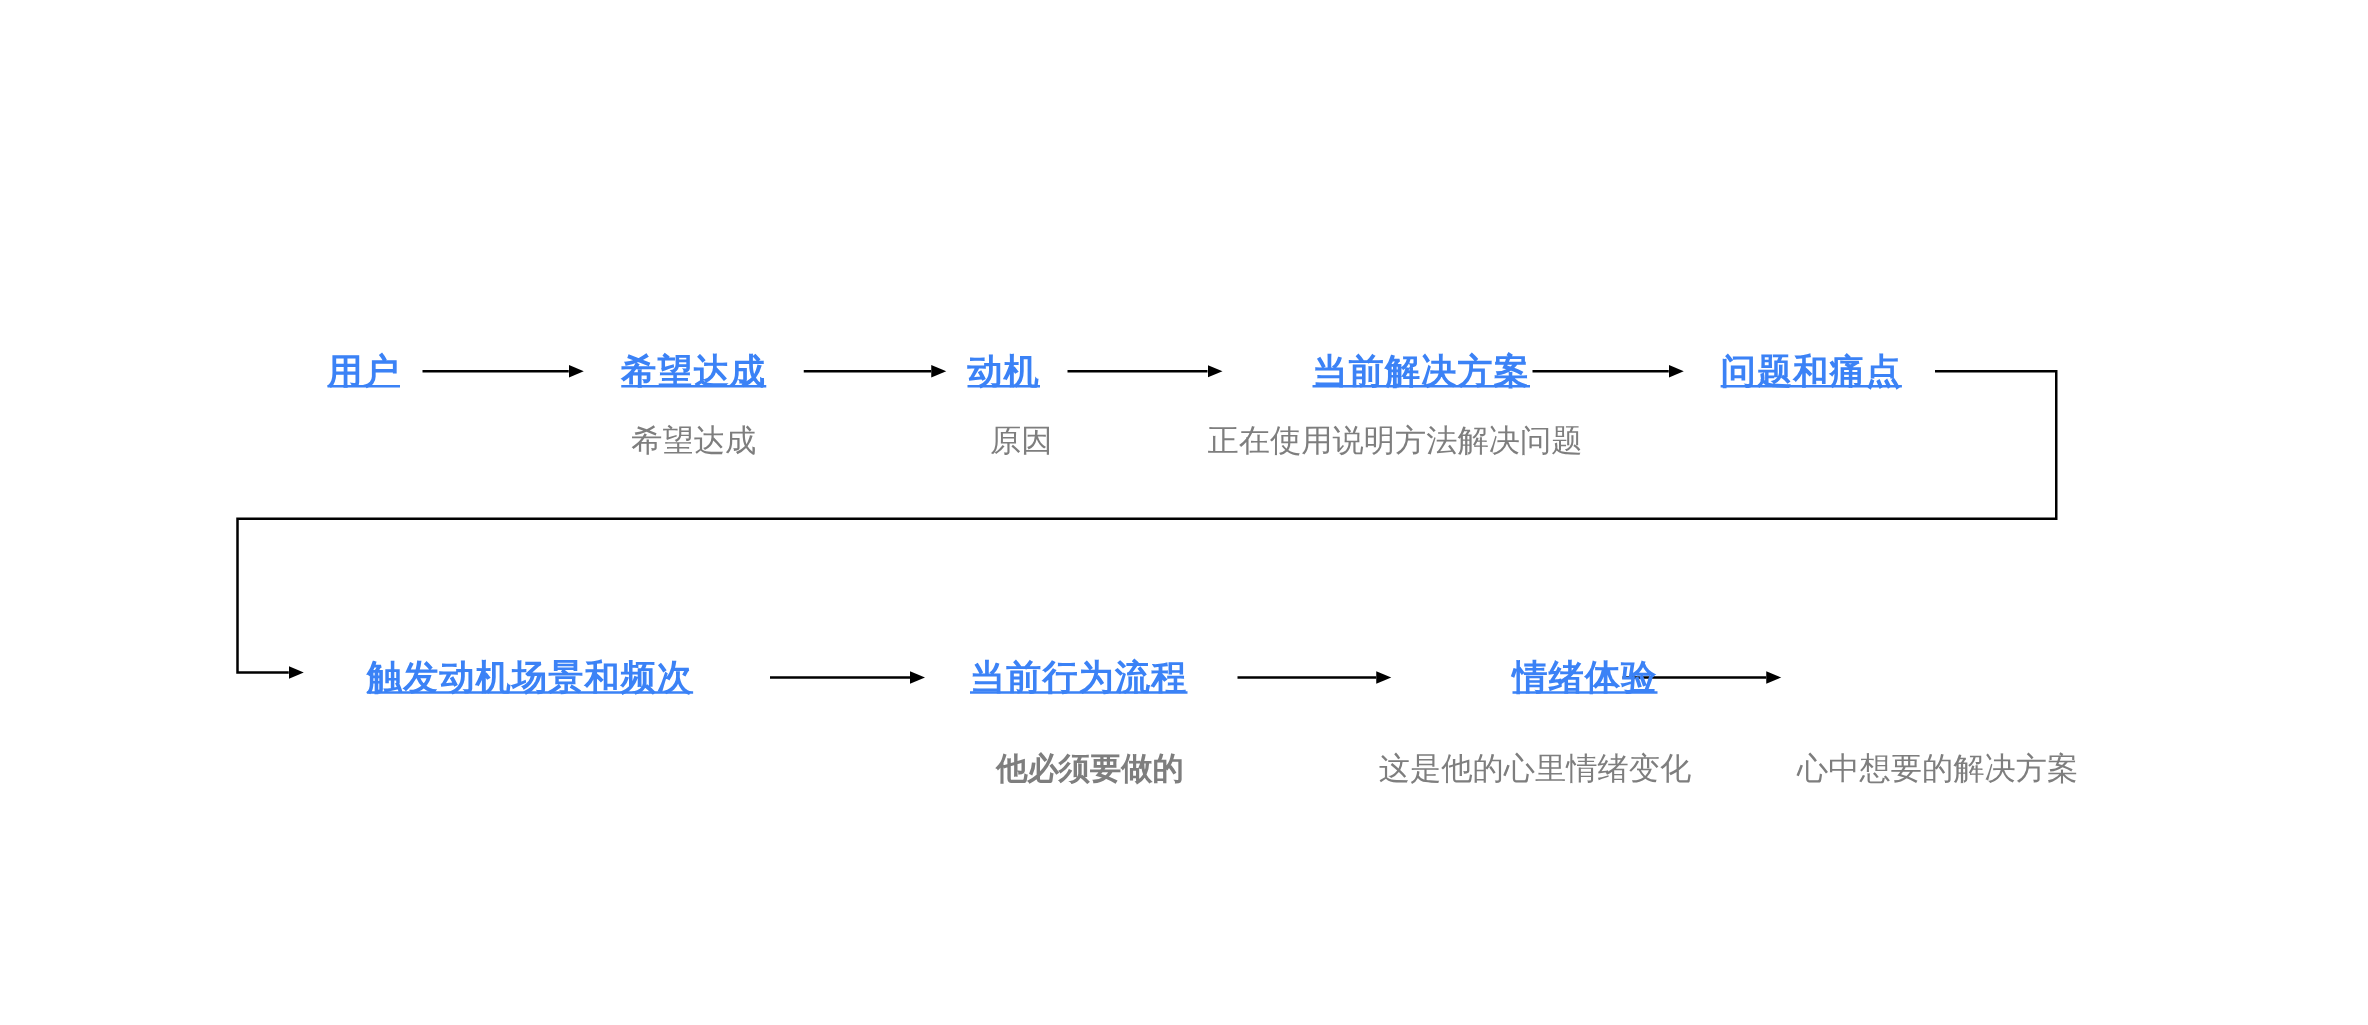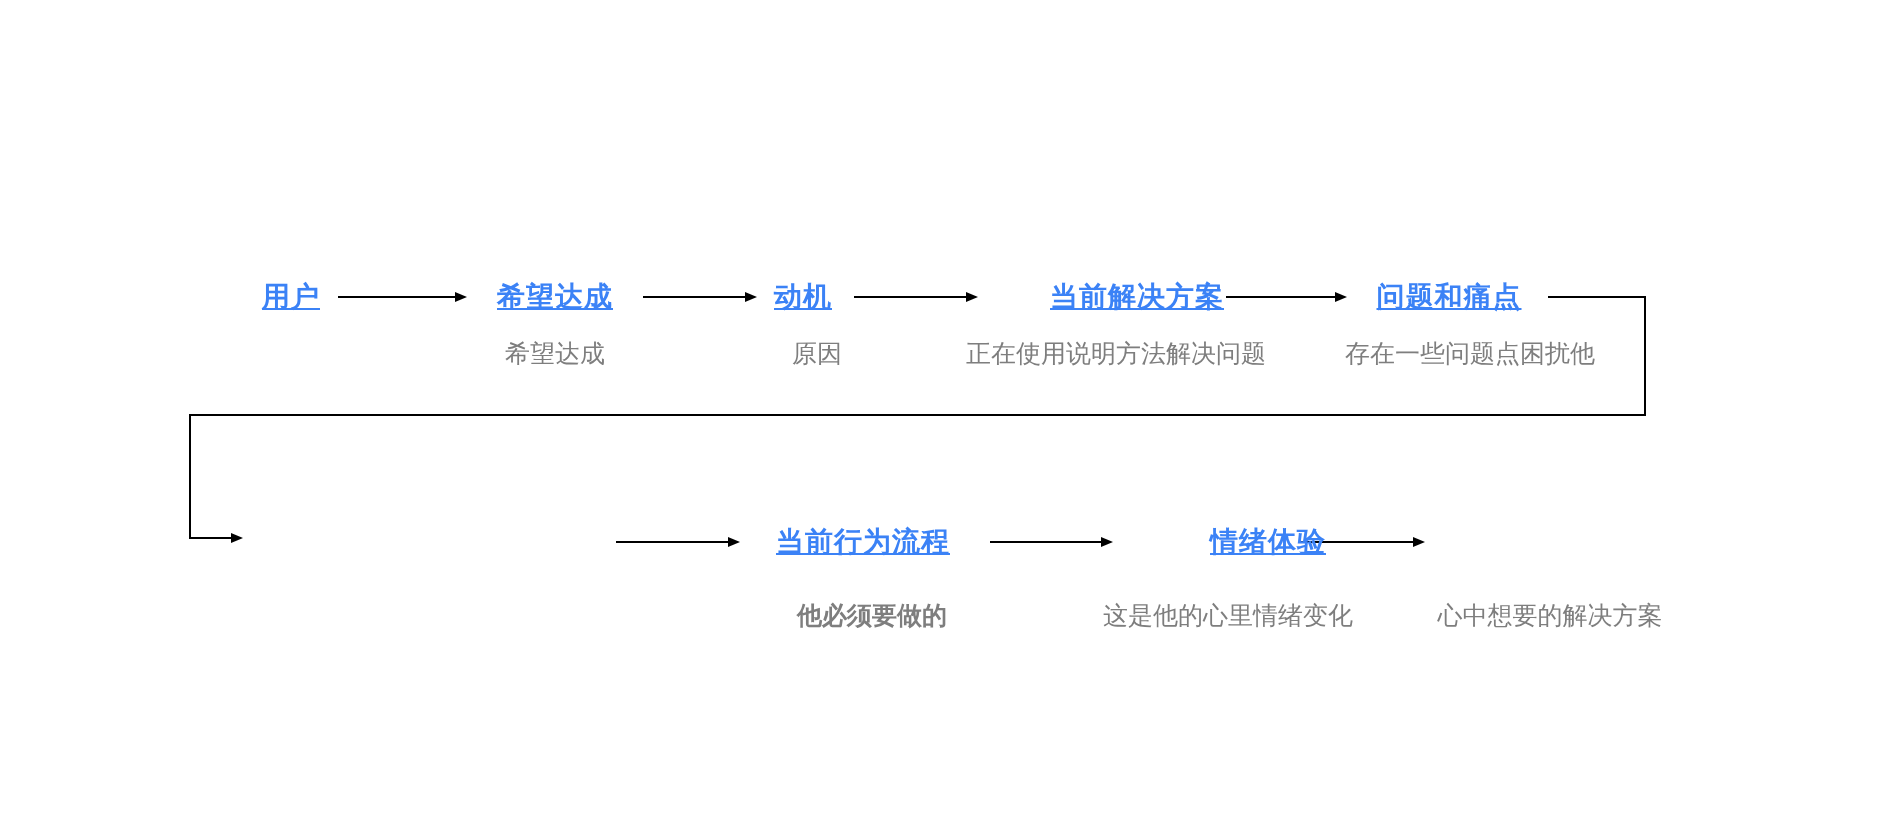--- a/index.html
+++ b/index.html
@@ -88,22 +88,22 @@
 
   <div class="node-title p-r1t0">用户</div>
   <div class="node-title p-r1t1">希望达成</div>
   <div class="node-title p-r1t2">动机</div>
   <div class="node-title p-r1t3">当前解决方案</div>
   <div class="node-title p-r1t4">问题和痛点</div>
 
   <div class="node-note p-r1n1">希望达成</div>
   <div class="node-note p-r1n2">原因</div>
   <div class="node-note p-r1n3">正在使用说明方法解决问题</div>
-  <div class="node-note p-r1n4">存在一些问题点困扰他</div>
 
+  <div class="node-title p-r2t0">触发动机场景和频次</div>
   <div class="node-title p-r2t1">当前行为流程</div>
   <div class="node-title p-r2t2">情绪体验</div>
 
   <div class="node-note p-r2n1">他必须要做的</div>
   <div class="node-note p-r2n2">这是他的心里情绪变化</div>
   <div class="node-note p-r2n3">心中想要的解决方案</div>
 
 </div>
 
 </body></html>

